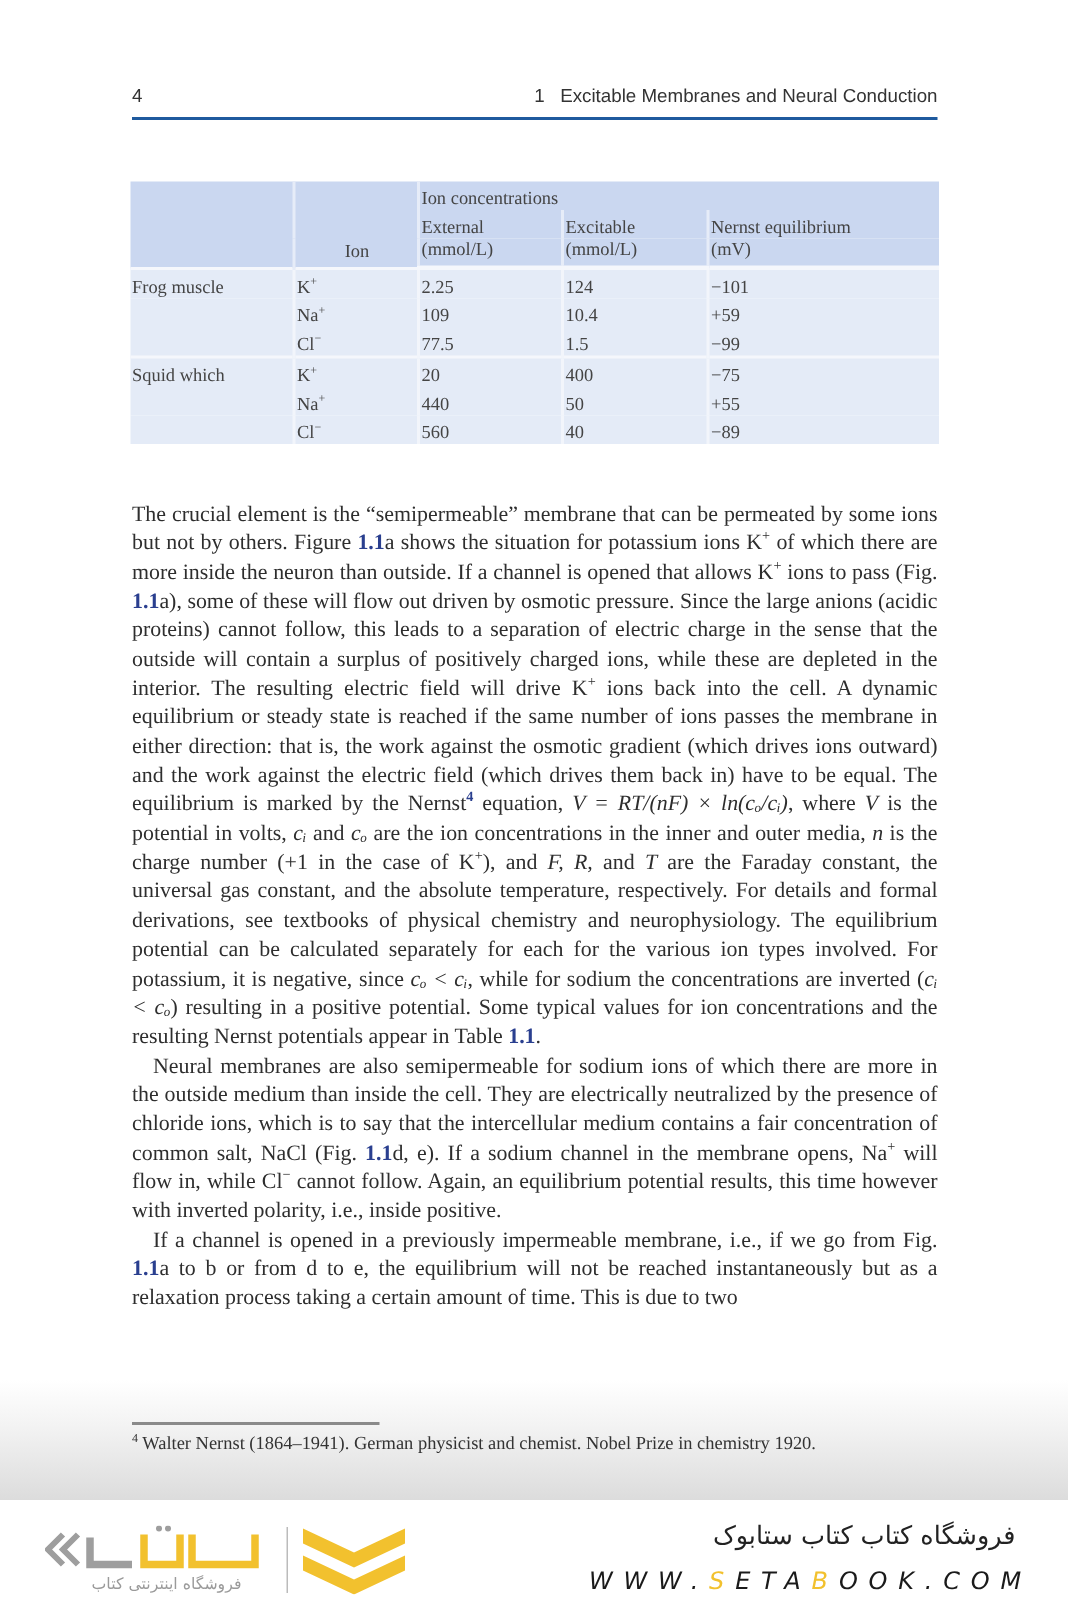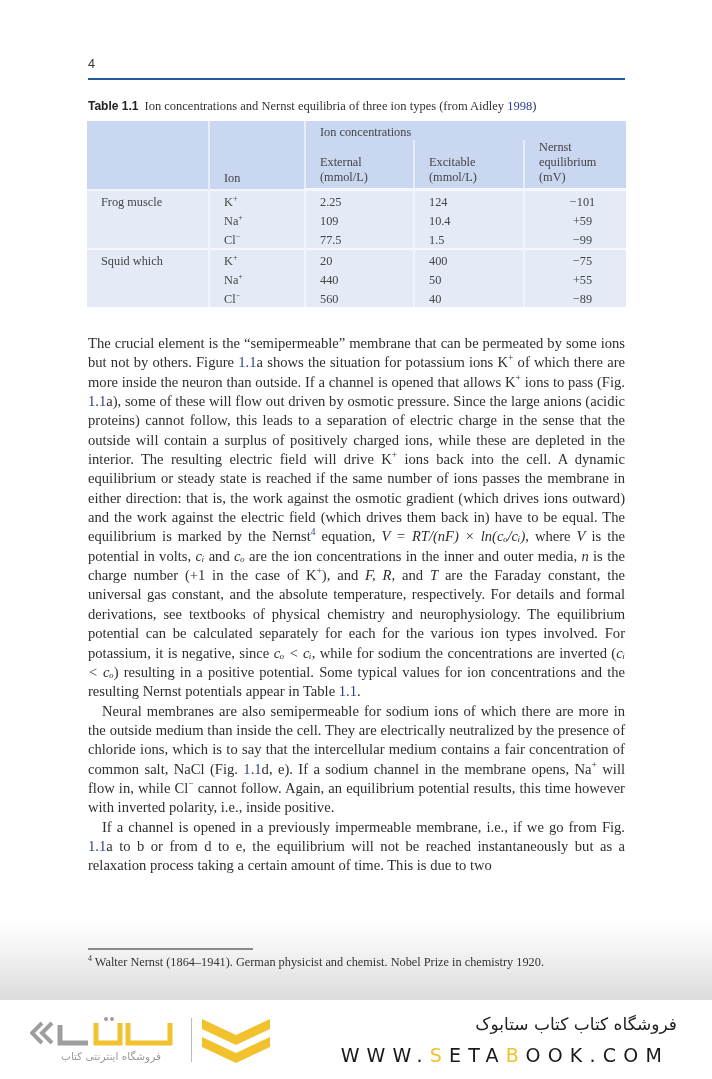--- a/index.html
+++ b/index.html
@@ -27,81 +27,79 @@
     position: absolute; left: 88px; top: 99px; width: 540px;
     font-size: 12.5px; color: #333;
   }
   .caption .lbl { font-family: "Liberation Sans", sans-serif; font-weight: bold; font-size: 12px; margin-right: 6px; color: #222; }
   .caption .cite { color: #2a3f8f; }
 
   table.ion-table {
     position: absolute; left: 87px; top: 121px; width: 539px;
     border-collapse: collapse; font-size: 12.3px; color: #444;
   }
-  table.ion-table td { padding: 0 0 0 14px; vertical-align: bottom; }
+  table.ion-table td { padding: 0 0 0 1px; vertical-align: bottom; }
   table.ion-table thead td { background: #cad7f0; border-right: 2px solid #e6ecf8; }
   table.ion-table thead td:last-child { border-right: none; }
   table.ion-table tbody td { background: #e4ebf7; height: 19px; border-right: 2px solid #f2f5fb; }
-  table.ion-table tbody td:last-child { border-right: none; text-align: center; }
+  table.ion-table tbody td:last-child { border-right: none; }
   table.ion-table tbody tr.grp-start td { border-top: 2px solid #f5f7fc; }
   table.ion-table thead tr:last-child td { border-bottom: 3px solid #f5f7fc; }
-  .c1 { width: 107px; } .c2 { width: 80px; } .c3 { width: 93px; } .c4 { width: 94px; }
+  .c1 { width: 107px; } .c2 { width: 80px; text-align: center; } .c3 { width: 93px; } .c4 { width: 94px; }
   sup.ionsup { font-size: 8px; vertical-align: 5px; }
 
   .body-text {
     position: absolute; left: 88px; top: 334px; width: 537px;
     font-size: 14.6px; line-height: 19.35px; color: #2e2e2e;
     text-align: justify;
   }
   .body-text p { margin: 0; }
   .body-text p.indent { text-indent: 14px; }
-  .ref { color: #2a3f8f; }
+  .ref { color: #2a3f8f; font-weight: bold; }
   .math { font-style: italic; }
   .sup { font-size: 9.5px; vertical-align: 6px; line-height: 0; }
 
   .fn-rule {
     position: absolute; left: 88px; top: 948px; width: 165px; height: 1.5px; background: #8a8a8a;
   }
   .footnote {
     position: absolute; left: 88px; top: 954px; width: 540px;
     font-size: 12.3px; color: #333;
   }
   .footnote .fnm { font-size: 8px; vertical-align: 5px; }
 
   .banner { position: absolute; left: 0; top: 1000px; width: 712px; height: 79px; background: #ffffff; }
   .banner .store-name {
     position: absolute; right: 35px; top: 14px;
     font-family: "DejaVu Sans", sans-serif; font-size: 17px; color: #222; direction: rtl;
   }
   .banner .url {
-    position: absolute; right: 43px; top: 44px;
-    font-family: "DejaVu Sans", sans-serif; font-size: 19px; letter-spacing: 7.2px; color: #1a1a1a;
+    position: absolute; right: 24px; top: 44px;
+    font-family: "DejaVu Sans", sans-serif; font-size: 16px; letter-spacing: 7.2px; color: #1a1a1a; font-style: italic;
   }
   .banner .url .hl { color: #f2c12e; }
   .logo-chevron { position: absolute; left: 200px; top: 15px; width: 72px; height: 48px; }
   .logo-divider { position: absolute; left: 191px; top: 18px; width: 1px; height: 44px; background: #bbbbbb; }
   .logo-word { position: absolute; left: 30px; top: 17px; width: 150px; height: 32px; }
   .logo-sub {
     position: absolute; left: 36px; top: 50px; width: 150px;
     font-family: "DejaVu Sans", sans-serif; font-size: 10.5px; color: #9a9a9a; direction: rtl; text-align: center;
   }
 </style>
 </head>
 <body>
 
 <div class="page">
 
   <div class="running-head">
     <span class="pnum">4</span>
+    <span class="chap" style="white-space:pre">1   Excitable Membranes and Neural Conduction</span>
   </div>
   <div class="head-rule"></div>
 
-  <div class="caption">
-    <span class="lbl">Table 1.1</span><span>Ion concentrations and Nernst equilibria of three ion types (from Aidley </span><span class="cite">1998</span><span>)</span>
-  </div>
 
   <table class="ion-table">
     <thead>
       <tr style="height:19px">
         <td class="c1" rowspan="3"></td>
         <td class="c2" rowspan="3" style="padding-bottom:3px">Ion</td>
         <td colspan="2" style="border-right:none">Ion concentrations</td>
         <td rowspan="1"></td>
       </tr>
       <tr style="height:19px">

